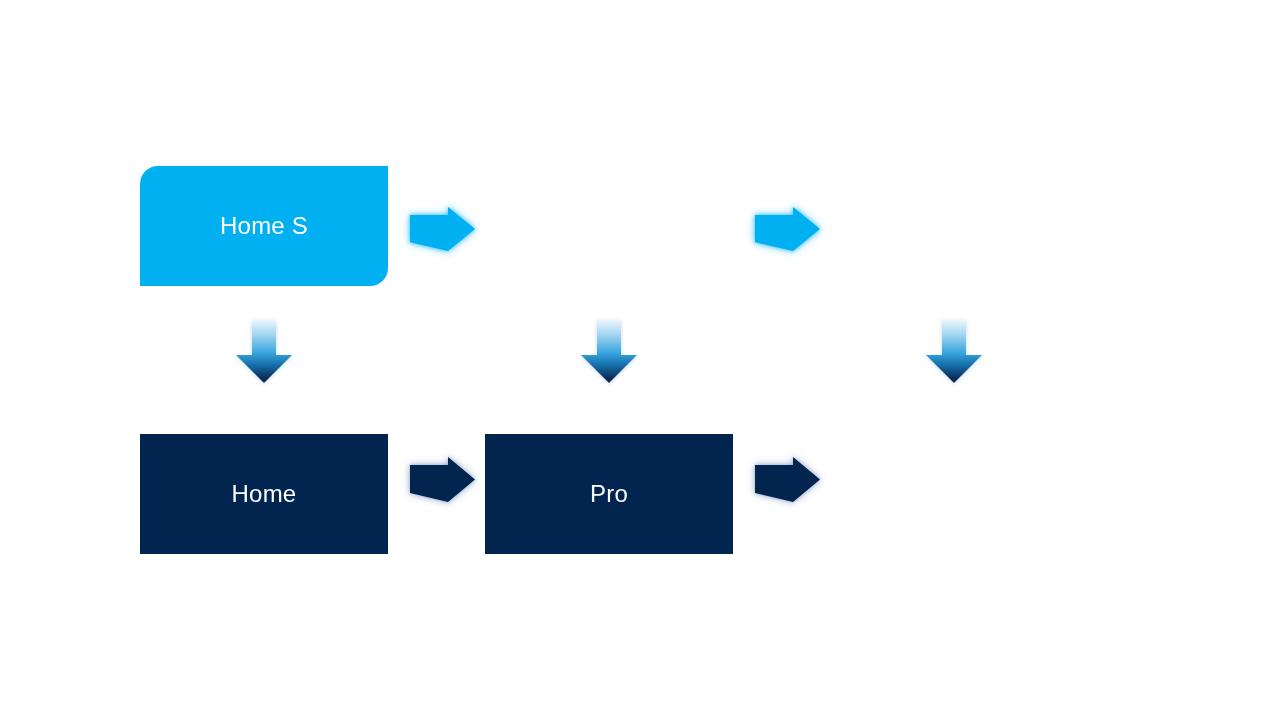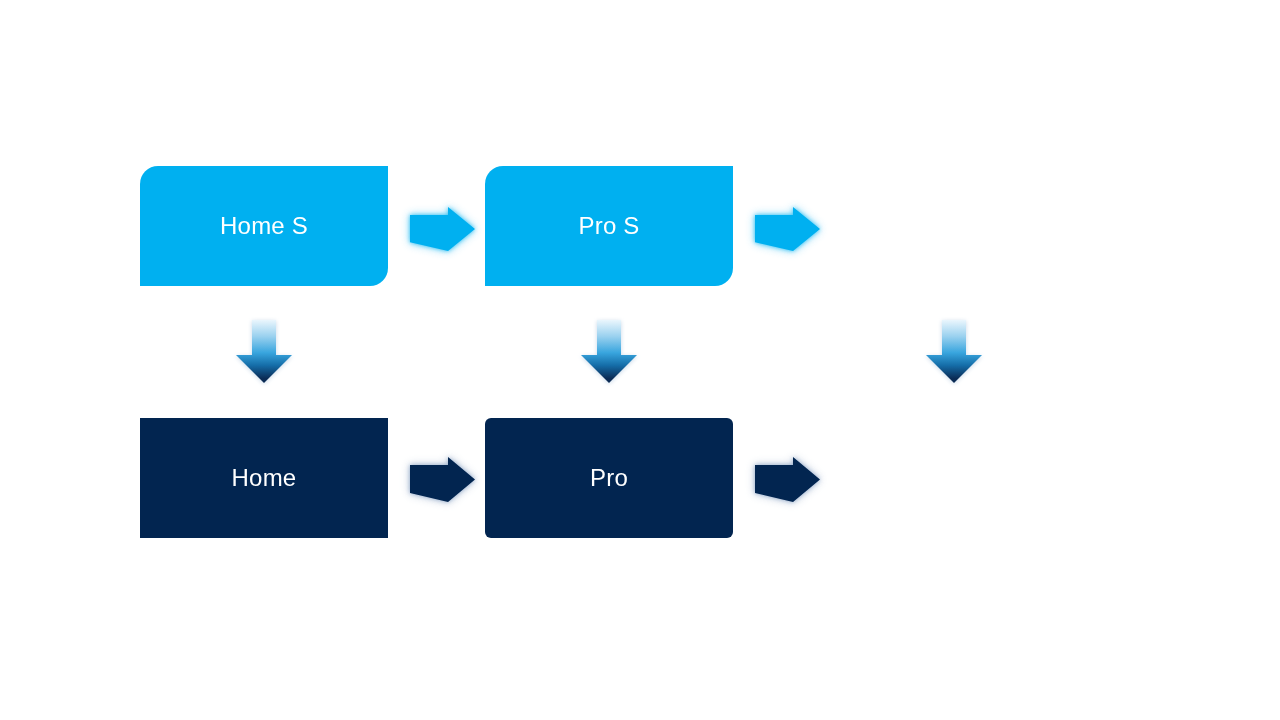--- a/index.html
+++ b/index.html
@@ -30,25 +30,25 @@
     font-size: 24px;
     font-weight: 400;
     letter-spacing: 0.2px;
   }
   .box.top {
     top: 166px;
     background: var(--light-blue, #00B0F0);
     border-radius: 18px 0 18px 0;
   }
   .box.bottom {
-    top: 418px;
+    top: 434px;
     background: var(--navy, #022550);
   }
   .pos-col1 { left: 140px; }
-  .pos-col2 { left: 485px; border-radius: 6px; }
+  .pos-col2 { left: 485px; }
   .pos-col3 { left: 830px; }
 
   
   .arr-wrap {
     position: absolute;
   }
   .arr-right-shape {
     width: 65px;
     height: 44px;
     clip-path: polygon(0 18%, 58.5% 18%, 58.5% 0, 100% 50%, 58.5% 100%, 0 80%);
@@ -94,23 +94,20 @@
   .arr-pos-col3 { left: 926px; }
 </style>
 </head>
 <body>
 
 <div class="stage">
 
   <div class="box top pos-col1">
     <span>Home S</span>
   </div>
-  <div class="box top pos-col2">
-    <span>Pro S</span>
-  </div>
 
   <div class="arr-wrap light arr-pos-gap1">
     <div class="arr-right-shape"></div>
   </div>
   <div class="arr-wrap light arr-pos-gap2">
     <div class="arr-right-shape"></div>
   </div>
 
   <div class="arr-wrap down arr-pos-col1">
     <div class="arr-down-shape"></div>

